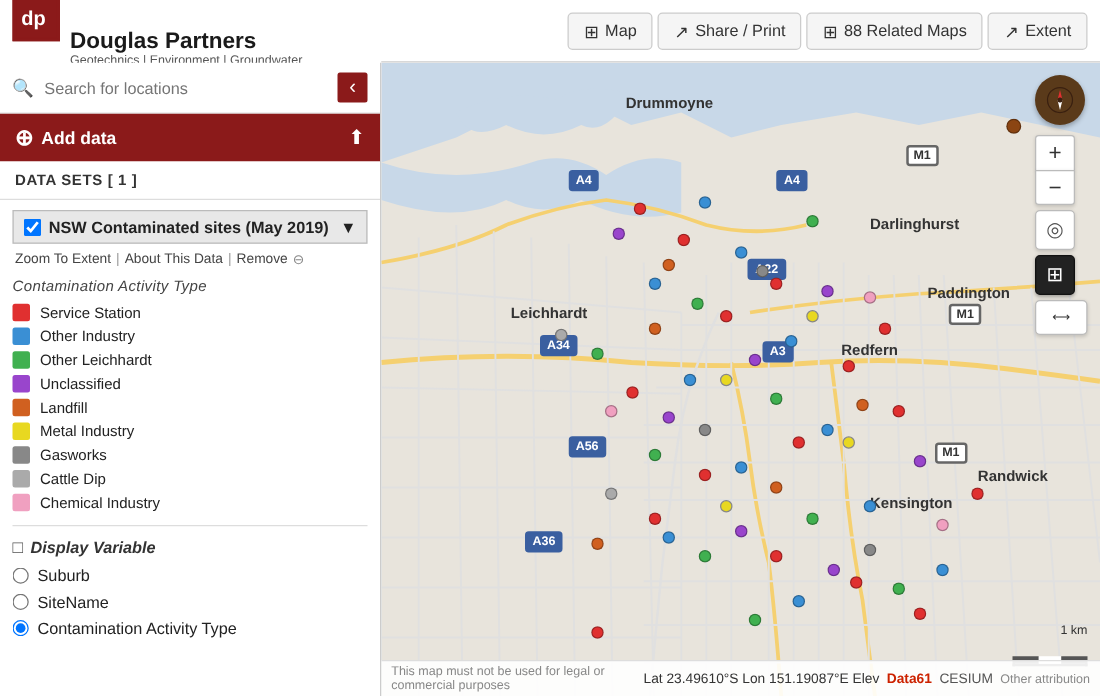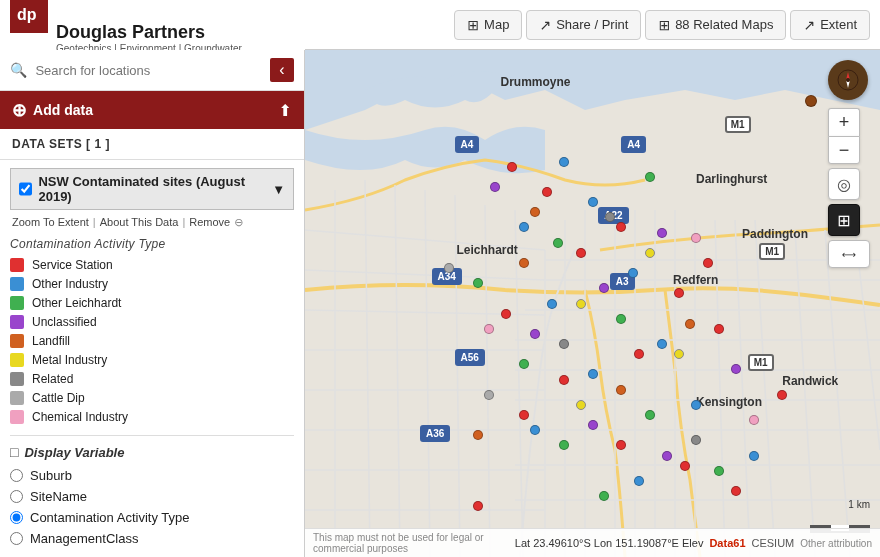--- a/index.html
+++ b/index.html
@@ -463,21 +463,21 @@
 
     <div id="datasets-header">
       <span>DATA SETS [ 1 ]</span>
     </div>
 
     <div id="dataset-panel">
 
       <div id="dataset-title-bar">
         <div id="dataset-title-left">
           <input type="checkbox" id="dataset-checkbox" checked="" style="">
-          <span>NSW Contaminated sites (August 2019)</span>
+          <span>NSW Contaminated sites (May 2019)</span>
         </div>
         <span>▼</span>
       </div>
 
       <div id="dataset-actions">
         <a class="ds-action">Zoom To Extent</a>
         <span class="ds-sep"> | </span>
         <a class="ds-action">About This Data</a>
         <span class="ds-sep"> | </span>
         <a class="ds-action">Remove</a>
@@ -508,21 +508,21 @@
           <li>
             <div class="legend-dot" style="background: rgb(208, 96, 32);"></div>
             <span>Landfill</span>
           </li>
           <li>
             <div class="legend-dot" style="background: rgb(232, 216, 32);"></div>
             <span>Metal Industry</span>
           </li>
           <li>
             <div class="legend-dot" style="background: rgb(136, 136, 136);"></div>
-            <span>Related</span>
+            <span>Gasworks</span>
           </li>
           <li>
             <div class="legend-dot" style="background: rgb(170, 170, 170);"></div>
             <span>Cattle Dip</span>
           </li>
           <li>
             <div class="legend-dot" style="background: rgb(240, 160, 192);"></div>
             <span>Chemical Industry</span>
           </li>
         </ul>
@@ -538,24 +538,20 @@
               <span>Suburb</span>
             </div>
             <div class="radio-option">
               <input type="radio" name="display-variable" style="">
               <span>SiteName</span>
             </div>
             <div class="radio-option">
               <input type="radio" name="display-variable" checked="" style="">
               <span>Contamination Activity Type</span>
             </div>
-            <div class="radio-option">
-              <input type="radio" name="display-variable" style="">
-              <span>ManagementClass</span>
-            </div>
           </div>
       </div>
 
     </div>
   </div>
 
   <div id="map-area">
     <div id="map-bg">
 
       <svg id="road-network" viewBox="0 0 575 507" preserveAspectRatio="none">
@@ -618,21 +614,21 @@
         <line x1="90" y1="135" x2="95" y2="507" stroke="#e0e0e0" stroke-width="1.5"></line>
         <line x1="120" y1="140" x2="125" y2="507" stroke="#e0e0e0" stroke-width="1.5"></line>
         <line x1="150" y1="145" x2="155" y2="507" stroke="#e0e0e0" stroke-width="1.5"></line>
         <line x1="180" y1="155" x2="185" y2="507" stroke="#e0e0e0" stroke-width="1.5"></line>
         <line x1="210" y1="160" x2="218" y2="507" stroke="#e0e0e0" stroke-width="1.5"></line>
       </svg>
 
       <div class="map-label" style="top:5%;left:34%;">Drummoyne</div>
       <div class="map-label" style="top:24%;left:68%;">Darlinghurst</div>
       <div class="map-label" style="top:35%;left:76%;">Paddington</div>
-      <div class="map-label" style="top:38%;left:18%;margin-left:48px;">Leichhardt</div>
+      <div class="map-label" style="top:38%;left:18%;">Leichhardt</div>
       <div class="map-label" style="top:44%;left:64%;">Redfern</div>
       <div class="map-label" style="top:68%;left:68%;">Kensington</div>
       <div class="map-label" style="top:64%;left:83%;">Randwick</div>
 
       <div class="route-badge blue-bg" style="top:17%;left:26%;">A4</div>
       <div class="route-badge blue-bg" style="top:17%;left:55%;">A4</div>
       <div class="route-badge" style="top:13%;left:73%;">M1</div>
       <div class="route-badge" style="top:38%;left:79%;">M1</div>
       <div class="route-badge" style="top:60%;left:77%;">M1</div>
       <div class="route-badge blue-bg" style="top:31%;left:51%;">A22</div>

